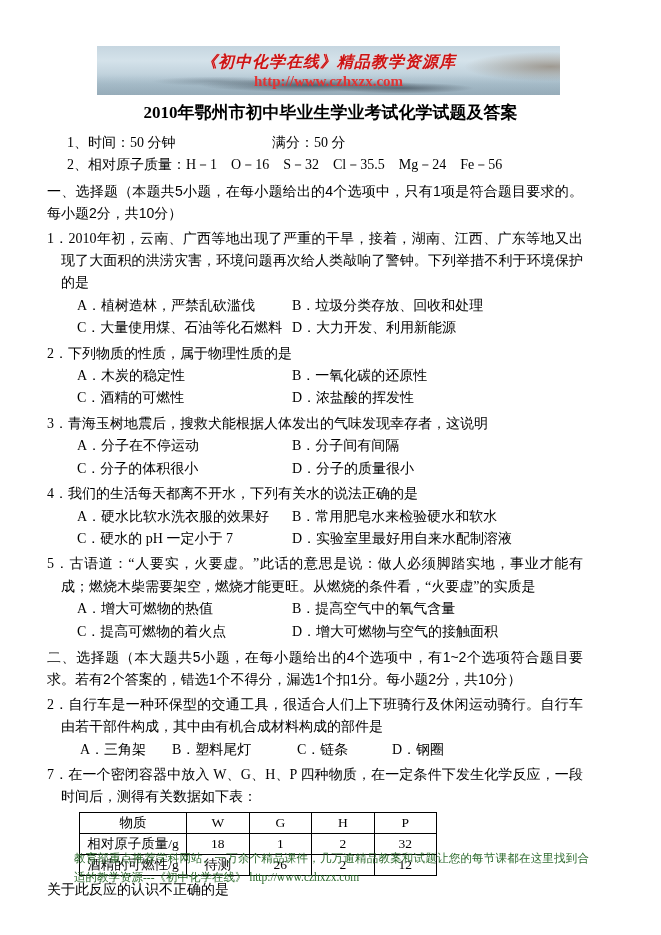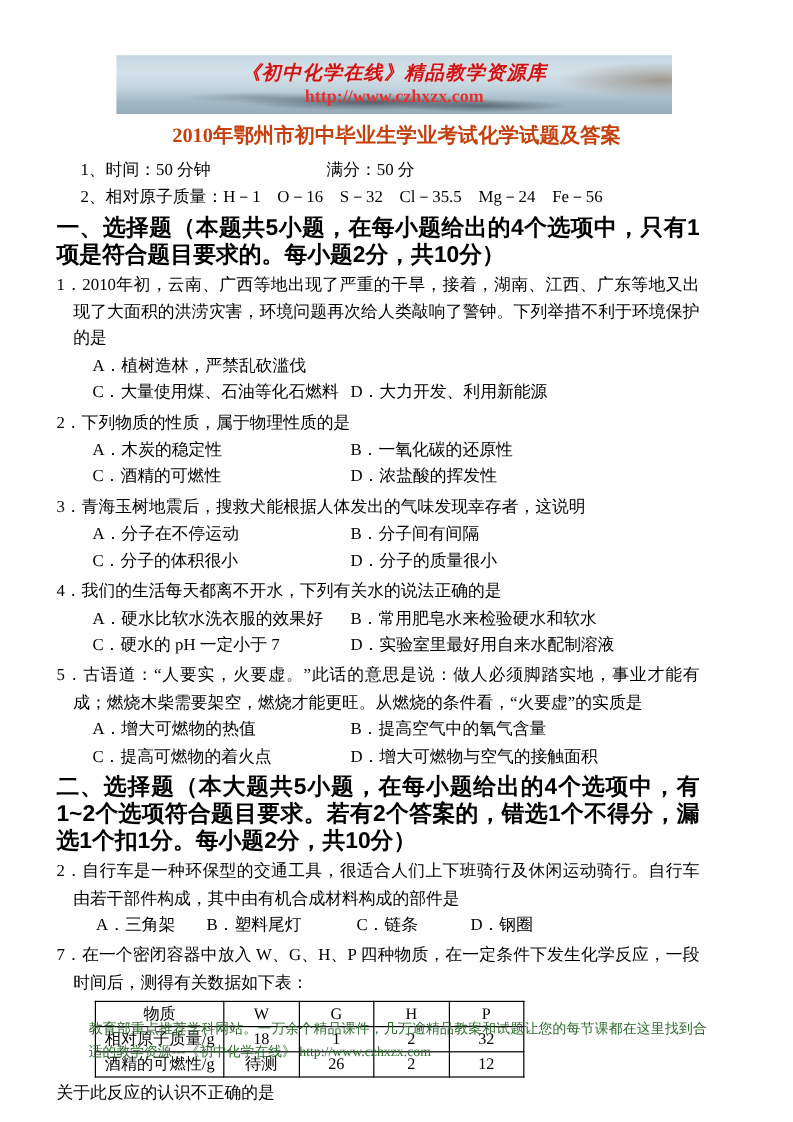--- a/index.html
+++ b/index.html
@@ -39,33 +39,33 @@
   .banner-url{
     position:relative;z-index:2;
     text-align:center;
     color:#e23333;font-weight:bold;font-size:15px;line-height:17px;
     text-decoration:none;display:block;
   }
   
   .title{
     margin-top:7px;
     text-align:center;
-    color:#c2410c;font-weight:bold;font-size:17px;line-height:22px;
+    color:#000000;font-weight:bold;font-size:17px;line-height:22px;
   }
   
   .content{
     padding:8px 78px 0 47px;
     font-size:14px;line-height:22.4px;
     text-align:justify;
   }
   .content p{margin:0;}
   .meta-line{padding-left:20px;}
   .meta-left{display:inline-block;width:205px;}
-  .sec{font-weight:bold;margin-top:3px !important;
-       font-family:"Liberation Sans","DejaVu Sans",sans-serif;font-size:19px;}
+  .sec{font-weight:normal;margin-top:3px !important;
+       font-family:"Liberation Sans","DejaVu Sans",sans-serif;font-size:14px;}
   .q{padding-left:14px;text-indent:-14px;margin-top:3px !important;}
   .opts{display:flex;padding-left:30px;text-align:left;}
   .opts .o1{width:215px;flex:0 0 auto;}
   .opts .o2{flex:1;}
   .opts4{display:flex;padding-left:33px;text-align:left;}
   .opts4 .p1{width:92px;flex:0 0 auto;}
   .opts4 .p2{width:125px;flex:0 0 auto;}
   .opts4 .p3{width:95px;flex:0 0 auto;}
   .opts4 .p4{flex:1;}
   
@@ -109,20 +109,21 @@
   <div class="content">
 
     <p class="meta-line"><span class="meta-left">1、时间：50 分钟</span><span>满分：50 分</span></p>
     <p class="meta-line">2、相对原子质量：H－1　O－16　S－32　Cl－35.5　Mg－24　Fe－56</p>
 
     <p class="sec">一、选择题（本题共5小题，在每小题给出的4个选项中，只有1项是符合题目要求的。每小题2分，共10分）</p>
 
     <p class="q">1．2010年初，云南、广西等地出现了严重的干旱，接着，湖南、江西、广东等地又出现了大面积的洪涝灾害，环境问题再次给人类敲响了警钟。下列举措不利于环境保护的是</p>
     <div class="opts">
       <span class="o1">A．植树造林，严禁乱砍滥伐</span>
+      <span class="o2">B．垃圾分类存放、回收和处理</span>
     </div>
     <div class="opts">
       <span class="o1">C．大量使用煤、石油等化石燃料</span>
       <span class="o2">D．大力开发、利用新能源</span>
     </div>
 
     <p class="q">2．下列物质的性质，属于物理性质的是</p>
     <div class="opts">
       <span class="o1">A．木炭的稳定性</span>
       <span class="o2">B．一氧化碳的还原性</span>

